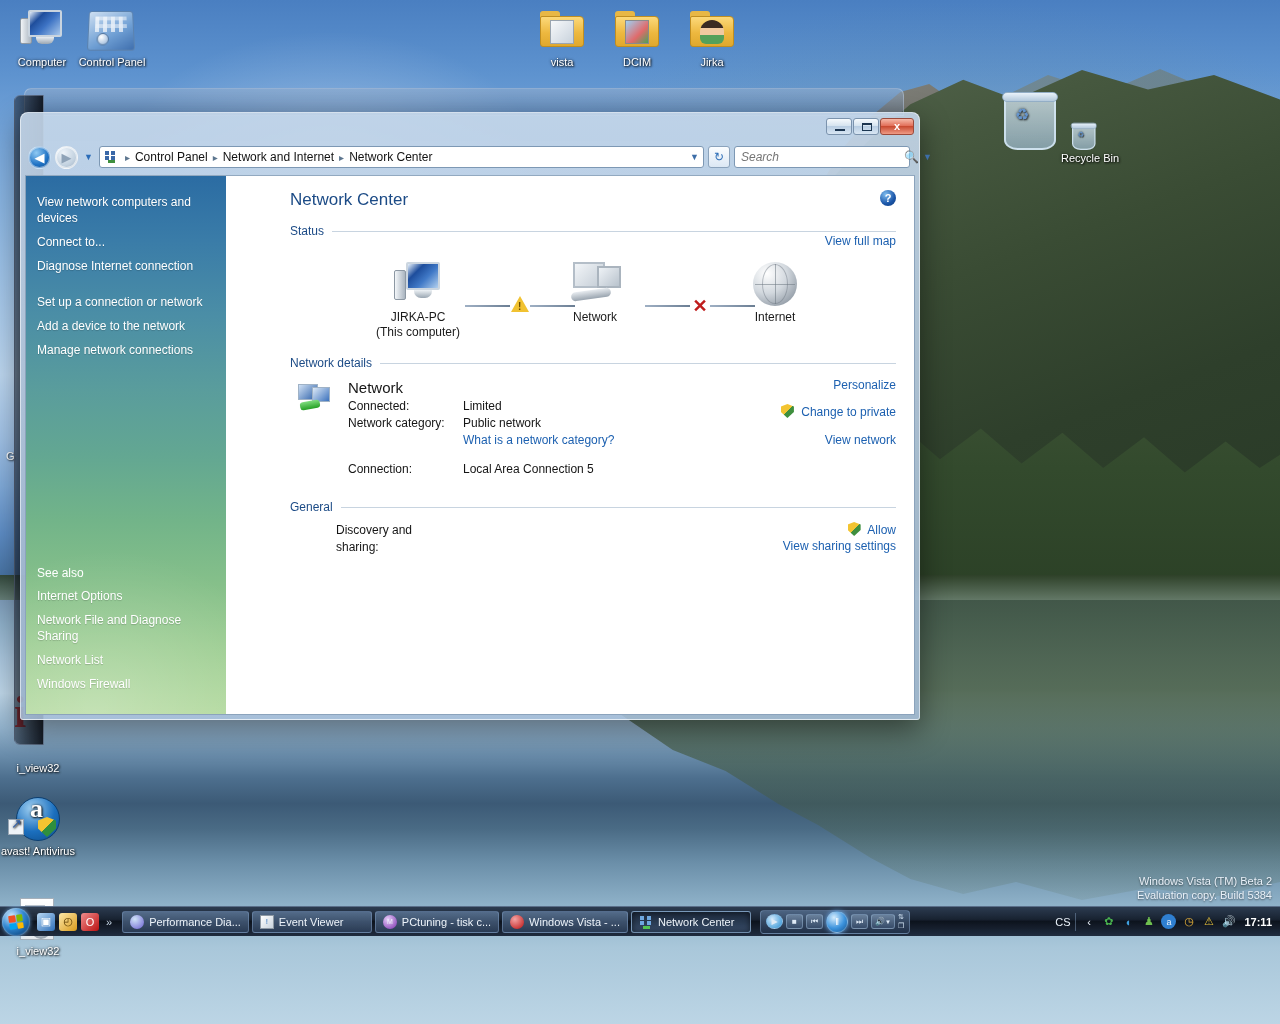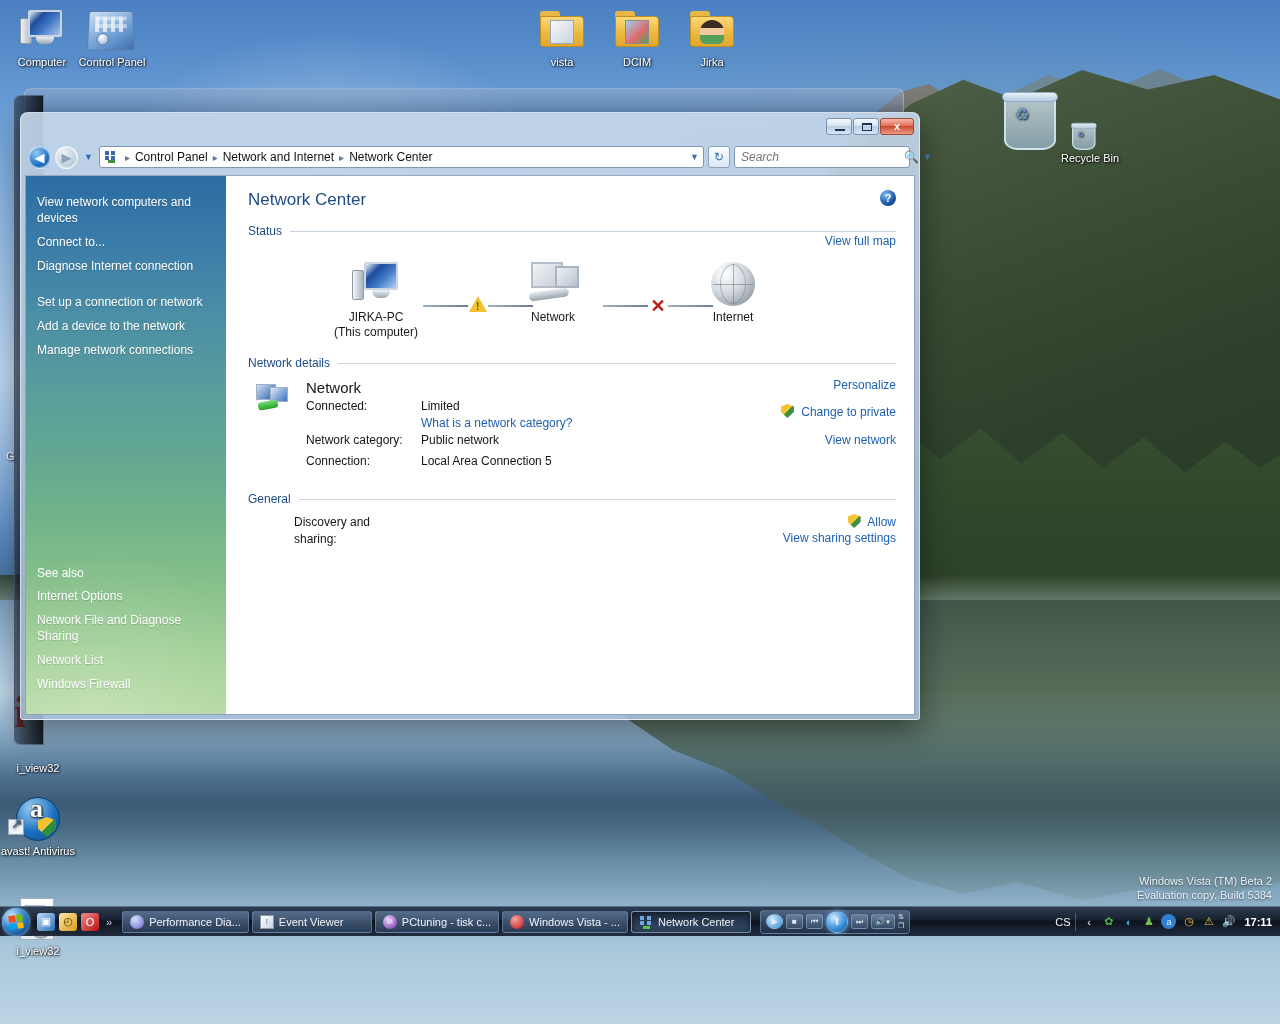--- a/index.html
+++ b/index.html
@@ -222,21 +222,21 @@
   }
   #searchbox input {
     border:none; outline:none; flex:1; font-size:12px; font-style:italic; color:#8a8a8a;
     font-family:"Liberation Sans", sans-serif; background:transparent;
   }
   #search-icon { color:#2f6fb8; font-size:12px; cursor:pointer; }
   #search-drop { color:#3d6ea8; font-size:9px; cursor:pointer; }
 
   #winbody {
     position:absolute; left:4px; right:4px; top:62px; bottom:4px;
-    display:flex; background:#fff; border:1px solid #8ba3bc; border-top:1px solid #92a9c0;
+    display:flex; background:#fff; border:1px solid #8ba3bc; border-top:1px solid #92a9c0;gap:42px;
   }
   #sidebar {
     width:200px;
     background: linear-gradient(to bottom, #2b6ca3 0%, #3a7ca8 12%, #4b8ea6 26%, #5a9d9c 40%,
       #63a792 52%, #72b489 64%, #86c08a 76%, #9ece93 88%, #b4daa0 100%);
     position:relative; overflow:hidden; padding: 14px 0 0 0;
   }
   #sidebar::after {
     content:""; position:absolute; left:-40px; bottom:-60px; width:300px; height:260px;
     background: radial-gradient(ellipse at 30% 70%, rgba(255,255,255,.22), rgba(255,255,255,0) 62%);
@@ -636,28 +636,28 @@
                 <div class="m2"></div>
                 <div class="plug"></div>
               </div>
             <div id="det-name">Network</div>
 
             <div class="drow">
               <span class="k">Connected:</span>
               <span class="v">Limited</span>
             </div>
             <div class="drow">
+              <span class="k">Network category:</span>
+              <span class="v">Public network</span>
+            </div>
+            <div class="drow">
               <span class="k"></span>
               <span class="v lnk">What is a network category?</span>
             </div>
-            <div class="drow">
-              <span class="k">Network category:</span>
-              <span class="v">Public network</span>
-            </div>
-            <div class="drow" style="margin-top:4px;">
+            <div class="drow" style="margin-top:12px;">
               <span class="k">Connection:</span>
               <span class="v">Local Area Connection 5</span>
             </div>
 
             <div class="rightlinks">
               <div>
                 <span class="lnk">Personalize</span>
               </div>
               <div style="margin-bottom:14px;">
                 <span class="shieldsm"></span>

